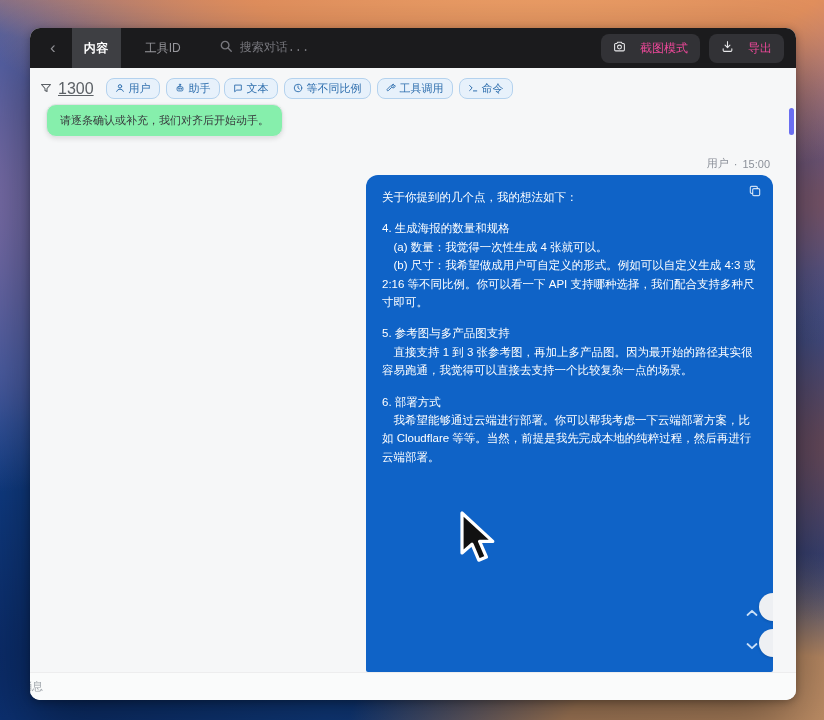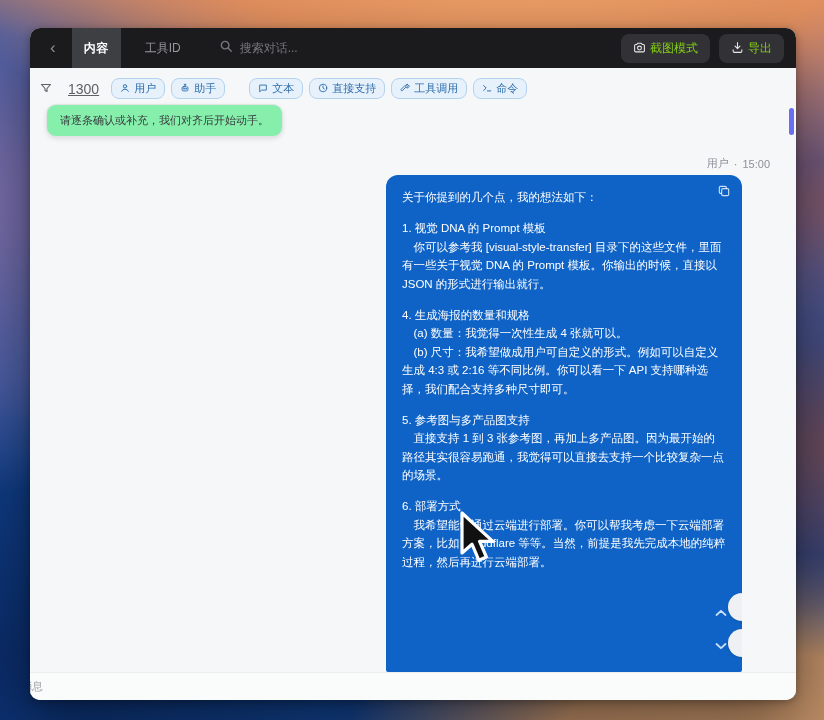--- a/index.html
+++ b/index.html
@@ -34,34 +34,34 @@
   .back-btn { color:#8e8e93; font-size:17px; line-height:1; padding:2px 8px 4px 8px; cursor:default; }
   .tab-pill {
     font-size:12px; padding:20px 12px; border-radius:6px; color:#fff; background:#3e3f43;
     font-weight:bold; letter-spacing:.5px;
   }
   .tab-plain { font-size:12px; color:#97979c; padding:4px 8px;margin-left:8px; }
   .searchbox { display:flex; align-items:center; gap:7px; margin-left:22px; flex:1; }
   .searchbox svg { flex:0 0 auto; }
   .searchbox input {
     background:transparent; border:none; outline:none; color:#d6d6da; font-size:12px; width:200px;
-    font-family:Liberation Sans, sans-serif;
+    font-family:Liberation Mono, monospace;
   }
   .searchbox input::placeholder { color:#77777d; }
   .tb-actions { display:flex; gap:9px; }
   .tb-btn {
-    display:flex; align-items:flex-end; gap:4px; background:#323236; color:#84cc16;
+    display:flex; align-items:flex-start; gap:14px; background:#323236; color:#ec4899;
     font-size:12px; padding:6px 12px; border-radius:8px; cursor:default;
   }
 
   
   .chat { flex:1; position:relative; background:#f6f7f8; }
 
   .filter-row { position:absolute; left:10px; top:10px; display:flex; align-items:center; }
-  .filter-count { display:flex; align-items:center; gap:16px; color:#5c6166; font-size:14px;text-decoration:underline; }
+  .filter-count { display:flex; align-items:center; gap:6px; color:#5c6166; font-size:16px;text-decoration:underline; }
   .chip-group { display:flex; gap:6px; margin-left:12px; }
   .chip {
     display:flex; align-items:center; gap:4px; background:#e7f1fb; border:1px solid #b4d2ee;
     color:#2f6fae; font-size:11px; padding:2px 8px; border-radius:8px; cursor:default; white-space:nowrap;
   }
   .chip svg { flex:0 0 auto; }
 
   .assistant-bubble {
     position:absolute; left:16px; top:36px;
     background:#86efac; border:1px solid #e2e3e5; border-radius:10px;
@@ -69,21 +69,21 @@
     box-shadow:0 2px 5px rgba(0,0,0,.10);
     white-space:nowrap;
   }
 
   .msg-meta {
     position:absolute; right:26px; top:88px; font-size:11px; color:#8b9099;
     display:flex; gap:5px; align-items:center;
   }
 
   .user-bubble {
-    position:absolute; left:356px; width:356px; top:107px; bottom:0;
+    position:absolute; left:336px; width:407px; top:107px; bottom:0;
     background:#0f63c7; border-radius:12px 12px 2px 2px;
     color:#fff; padding:13px 16px 8px 16px; overflow:hidden;
   }
   .user-bubble .para {
     font-size:11.5px; line-height:1.6; white-space:pre-wrap; margin-bottom:13px;
     word-break:break-word;
   }
   .copy-btn { position:absolute; top:9px; right:11px; color:rgba(255,255,255,.78); cursor:default; }
 
   .scroll-blob {
@@ -183,37 +183,37 @@
                 <path d="M12 6v3"></path>
                 <rect x="5" y="9" width="14" height="10" rx="3"></rect>
               <circle cx="9.5" cy="14" r="0.8" fill="#2f6fae"></circle>
                 <circle cx="14.5" cy="14" r="0.8" fill="#2f6fae"></circle>
             </svg>
           </span>
           <span>助手</span>
         </div>
       </div>
 
-      <div class="chip-group" style="margin-left:24px;">
+      <div class="chip-group" style="margin-left:4px;">
         <div class="chip">
           <span>
             <svg width="10" height="10" viewBox="0 0 24 24" fill="none" stroke="#2f6fae" stroke-width="2.2" stroke-linejoin="round">
               <path d="M4 5h16v12H9l-5 4z"></path>
             </svg>
           </span>
           <span>文本</span>
         </div>
         <div class="chip">
           <span>
             <svg width="10" height="10" viewBox="0 0 24 24" fill="none" stroke="#2f6fae" stroke-width="2.2" stroke-linecap="round">
               <circle cx="12" cy="12" r="9"></circle>
                 <path d="M12 7v5l3.5 2.5"></path>
             </svg>
           </span>
-          <span>直接支持</span>
+          <span>等不同比例</span>
         </div>
         <div class="chip">
           <span>
             <svg width="10" height="10" viewBox="0 0 24 24" fill="none" stroke="#2f6fae" stroke-width="2.2" stroke-linecap="round" stroke-linejoin="round">
               <path d="M14 7a4 4 0 0 1 5-3.9L16 6l2 2 2.9-3A4 4 0 0 1 14 10L6 18a2 2 0 0 1-3-3l8-8z"></path>
             </svg>
           </span>
           <span>工具调用</span>
         </div>
         <div class="chip">
@@ -238,22 +238,20 @@
 
     <div class="user-bubble">
       <div class="copy-btn">
         <svg width="14" height="14" viewBox="0 0 24 24" fill="none" stroke="currentColor" stroke-width="2" stroke-linejoin="round">
           <rect x="8" y="8" width="12" height="12" rx="2"></rect>
             <path d="M16 8V6a2 2 0 0 0-2-2H6a2 2 0 0 0-2 2v8a2 2 0 0 0 2 2h2"></path>
         </svg>
       </div>
 
       <div class="para">关于你提到的几个点，我的想法如下：</div>
-      <div class="para">1. 视觉 DNA 的 Prompt 模板
-　你可以参考我 [visual-style-transfer] 目录下的这些文件，里面有一些关于视觉 DNA 的 Prompt 模板。你输出的时候，直接以 JSON 的形式进行输出就行。</div>
       <div class="para">4. 生成海报的数量和规格
 　(a) 数量：我觉得一次性生成 4 张就可以。
 　(b) 尺寸：我希望做成用户可自定义的形式。例如可以自定义生成 4:3 或 2:16 等不同比例。你可以看一下 API 支持哪种选择，我们配合支持多种尺寸即可。</div>
       <div class="para">5. 参考图与多产品图支持
 　直接支持 1 到 3 张参考图，再加上多产品图。因为最开始的路径其实很容易跑通，我觉得可以直接去支持一个比较复杂一点的场景。</div>
       <div class="para">6. 部署方式
 　我希望能够通过云端进行部署。你可以帮我考虑一下云端部署方案，比如 Cloudflare 等等。当然，前提是我先完成本地的纯粹过程，然后再进行云端部署。</div>
 
       <div class="scroll-blob blob-up"></div>
       <div class="scroll-blob blob-down"></div>

